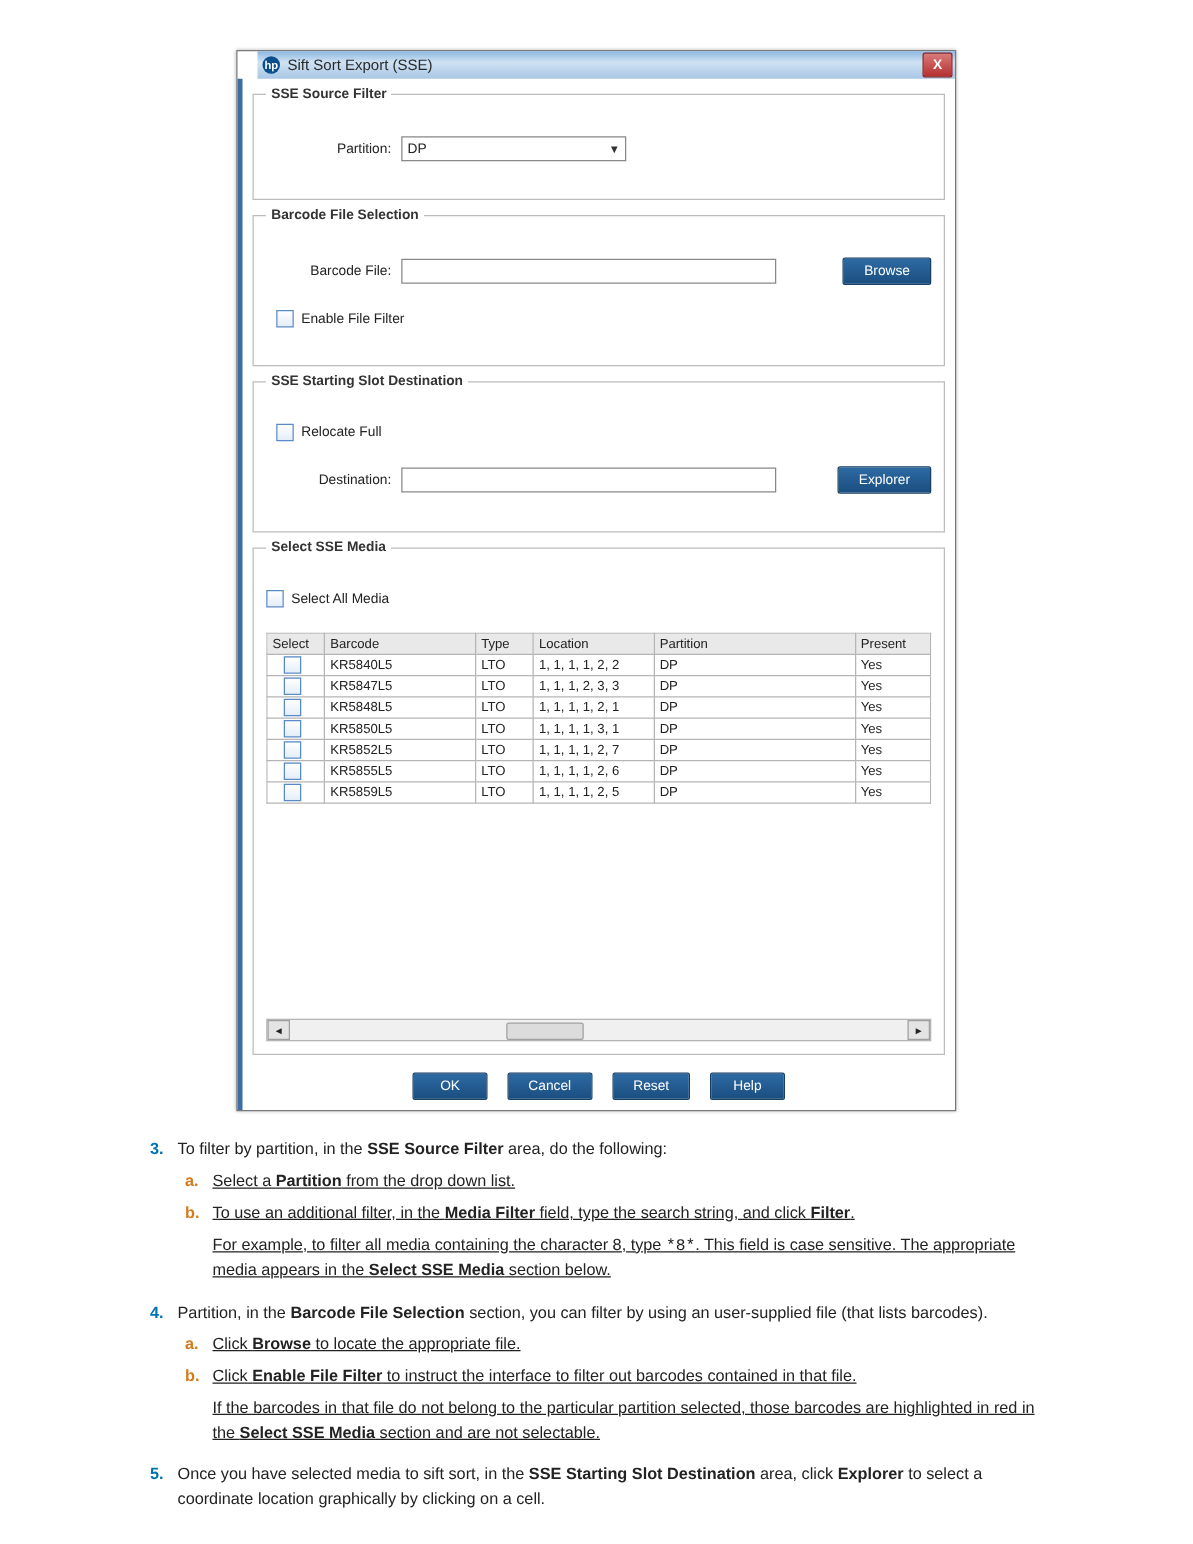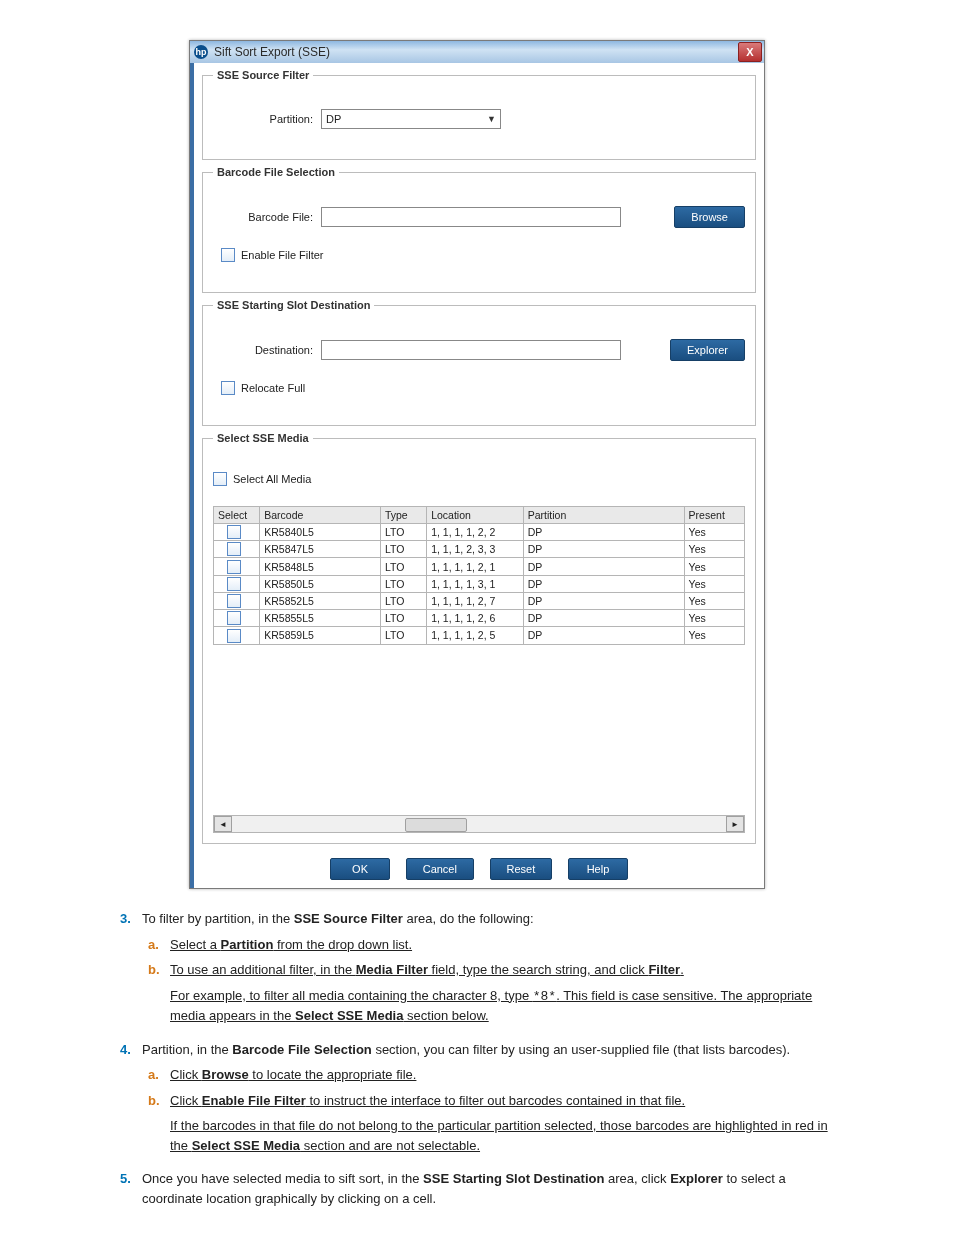--- a/index.html
+++ b/index.html
@@ -19,20 +19,21 @@
   }
   .titlebar {
     height: 22px;
     background: linear-gradient(to bottom, #8db7e0 0%, #cfe2f3 40%, #a8c6e4 100%);
     display: flex;
     align-items: center;
     padding: 0 4px;
     font-size: 12px;
     color: #2a2a2a;
     position: relative;
+    margin-left: 16px;
   }
   .titlebar .hp-logo {
     width: 14px; height: 14px; border-radius: 50%;
     background: #0a4e8c;
     color: #fff;
     font-size: 9px;
     display: flex; align-items: center; justify-content: center;
     margin-right: 6px;
     font-weight: bold;
   }
@@ -240,29 +241,29 @@
         <button class="hp-btn">Browse</button>
       </div>
       <div class="row" style="padding-left:8px;">
         <span class="checkbox"></span>
         <span>Enable File Filter</span>
       </div>
     </fieldset>
 
     <fieldset>
       <legend>SSE Starting Slot Destination</legend>
+      <div class="row" style="padding-left:8px;">
+        <span class="checkbox"></span>
+        <span>Relocate Full</span>
+      </div>
       <div class="row">
         <label class="lbl">Destination:</label>
         <input class="text-input text-wide" style="">
         <span class="spacer"></span>
         <button class="hp-btn">Explorer</button>
-      </div>
-      <div class="row" style="padding-left:8px;">
-        <span class="checkbox"></span>
-        <span>Relocate Full</span>
       </div>
     </fieldset>
 
     <fieldset>
       <legend>Select SSE Media</legend>
       <div class="row" style="padding-left:0;">
         <span class="checkbox"></span>
         <span>Select All Media</span>
       </div>
       <div class="media-table-wrap">

